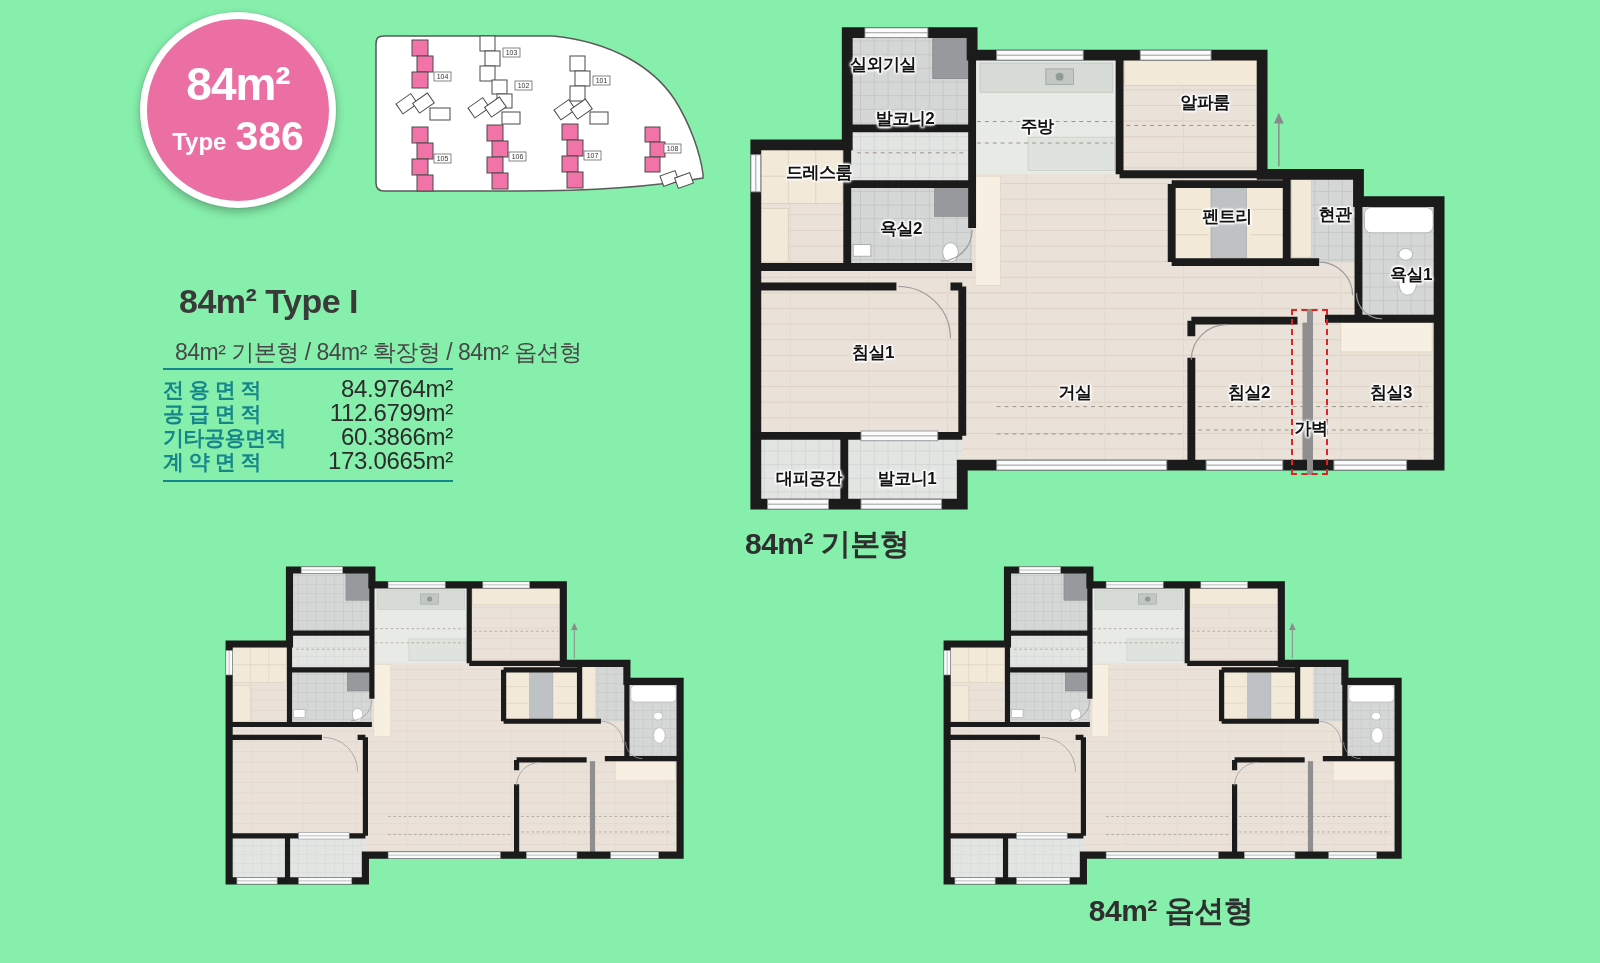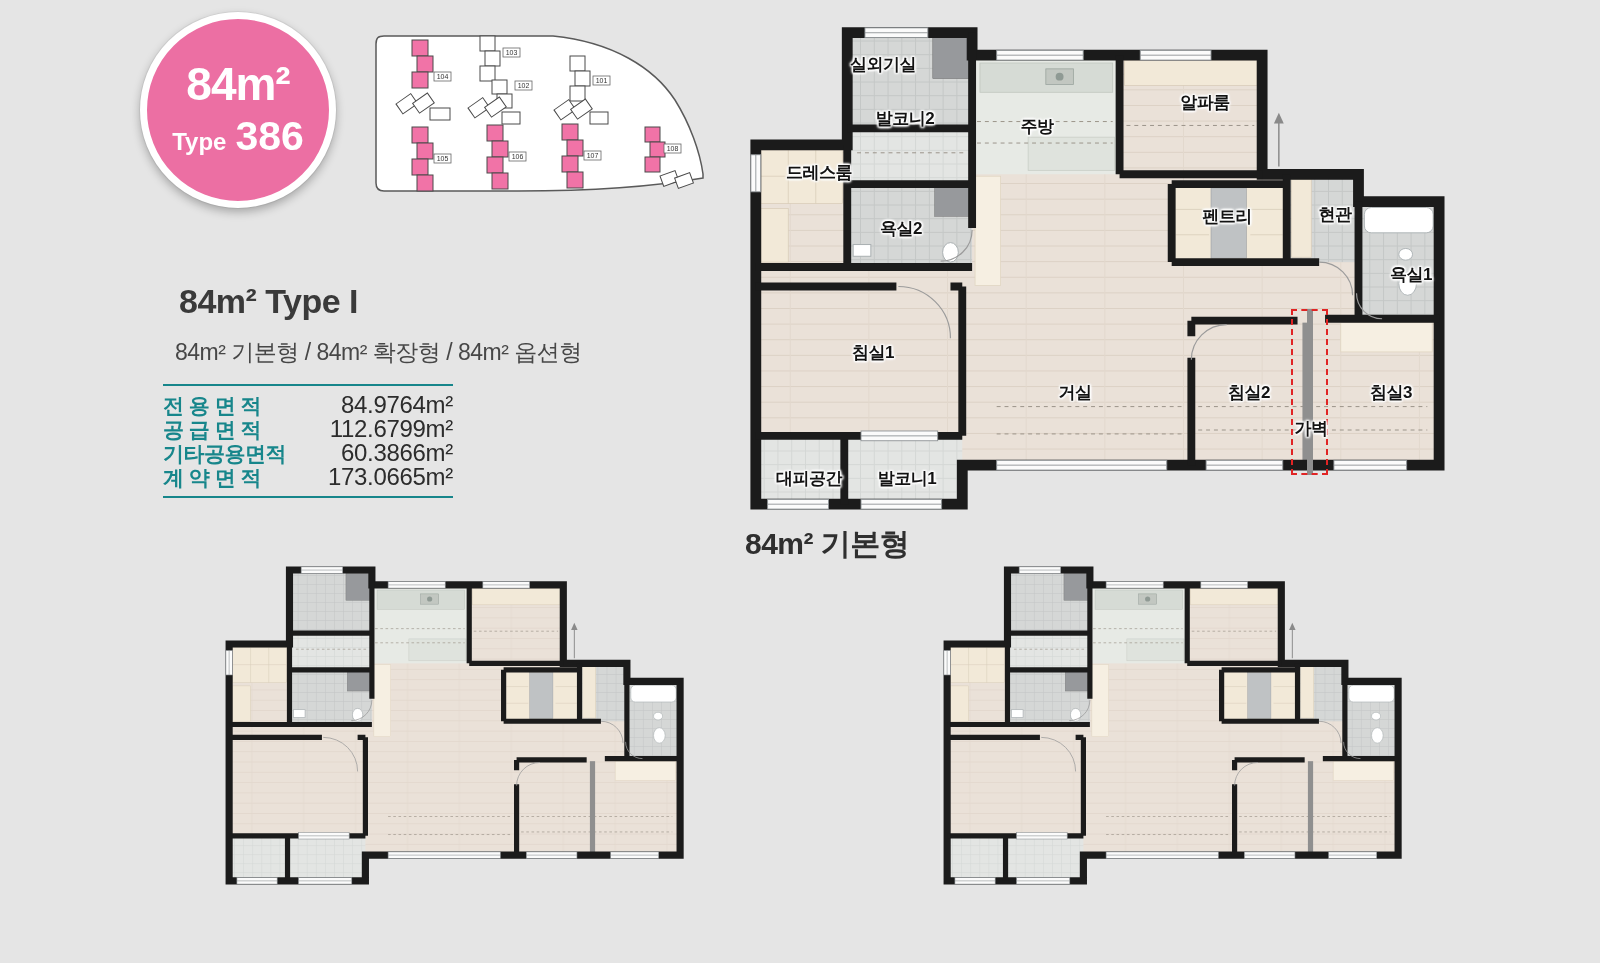--- a/index.html
+++ b/index.html
@@ -1,17 +1,17 @@
 <!DOCTYPE html>
 <html><head>
 <meta charset="utf-8">
 <style>
   html,body{margin:0;padding:0;background:#ffffff;}
   .page{
-    position:relative; width:1600px; height:963px; background:#e5e5e5; overflow:hidden;
+    position:relative; width:1600px; height:963px; background:#86efac; overflow:hidden;
     font-family:"Liberation Sans","DejaVu Sans",sans-serif; color:#333;
   }
   
   .badge{
     position:absolute; left:140px; top:12px; width:182px; height:182px;
     background:#EC6FA3; border:7px solid #fff; border-radius:50%;
     box-shadow:0 4px 10px rgba(0,0,0,.28), 0 0 0 1px rgba(0,0,0,.05);
     display:flex; flex-direction:column; justify-content:center; align-items:center;
     color:#fff; text-align:center;
   }
@@ -22,21 +22,21 @@
   
   .siteplan{position:absolute; left:368px; top:28px; width:340px; height:172px;}
   .tw rect{stroke:#4a4a4a; stroke-width:1;}
   .cl rect{fill:#fff; stroke:#4a4a4a; stroke-width:1;}
   .bl rect{fill:#fff; stroke:#666; stroke-width:.8;}
   .bl text{font-size:7px; fill:#333; text-anchor:middle; font-family:"Liberation Sans",sans-serif;}
   
   .info{position:absolute; left:163px; top:266px; width:430px;}
   .info h1{margin:16px; font-size:34px; font-weight:700; color:#3a3a3a; letter-spacing:-.5px;}
   .info .subtitle{margin:7px 0 0 12px; font-size:23px; font-weight:500; color:#474747; letter-spacing:-.5px;}
-  .area-table{margin-top:16px; width:290px; border-top:2.5px solid #17868B; border-bottom:2.5px solid #17868B; padding:7px 0;}
+  .area-table{width:290px; border-top:2.5px solid #17868B; border-bottom:2.5px solid #17868B; padding:7px 0;}
   .area-row{display:flex; justify-content:space-between; align-items:baseline; line-height:23px;}
   .area-label{font-size:21px; font-weight:700; color:#17868B; letter-spacing:-.5px;}
   .area-value{font-size:24px; font-weight:500; color:#2c2c2c; letter-spacing:-.3px;}
   
   .plan{position:absolute;}
   .plan svg{display:block; width:100%; height:100%;}
   .plan-basic{left:745px; top:22px; width:700px; height:490px;}
   .plan-ext{left:222px; top:563px; width:462px; height:323px;}
   .plan-opt{left:940px; top:563px; width:462px; height:323px;}
   .caption{position:absolute; font-size:30px; font-weight:700; color:#2f2f2f; letter-spacing:-.5px;}
@@ -323,14 +323,15 @@
     <svg viewBox="-6 -6 712 502" preserveAspectRatio="none">
         <use href="#plan-geo" xlink:href="#plan-geo"></use>
       </svg>
   </div>
 
   <div class="plan plan-opt">
     <svg viewBox="-6 -6 712 502" preserveAspectRatio="none">
         <use href="#plan-geo" xlink:href="#plan-geo"></use>
       </svg>
   </div>
+  <div class="caption cap-opt">84m² 옵션형</div>
 
 </div>
 
 </body></html>

